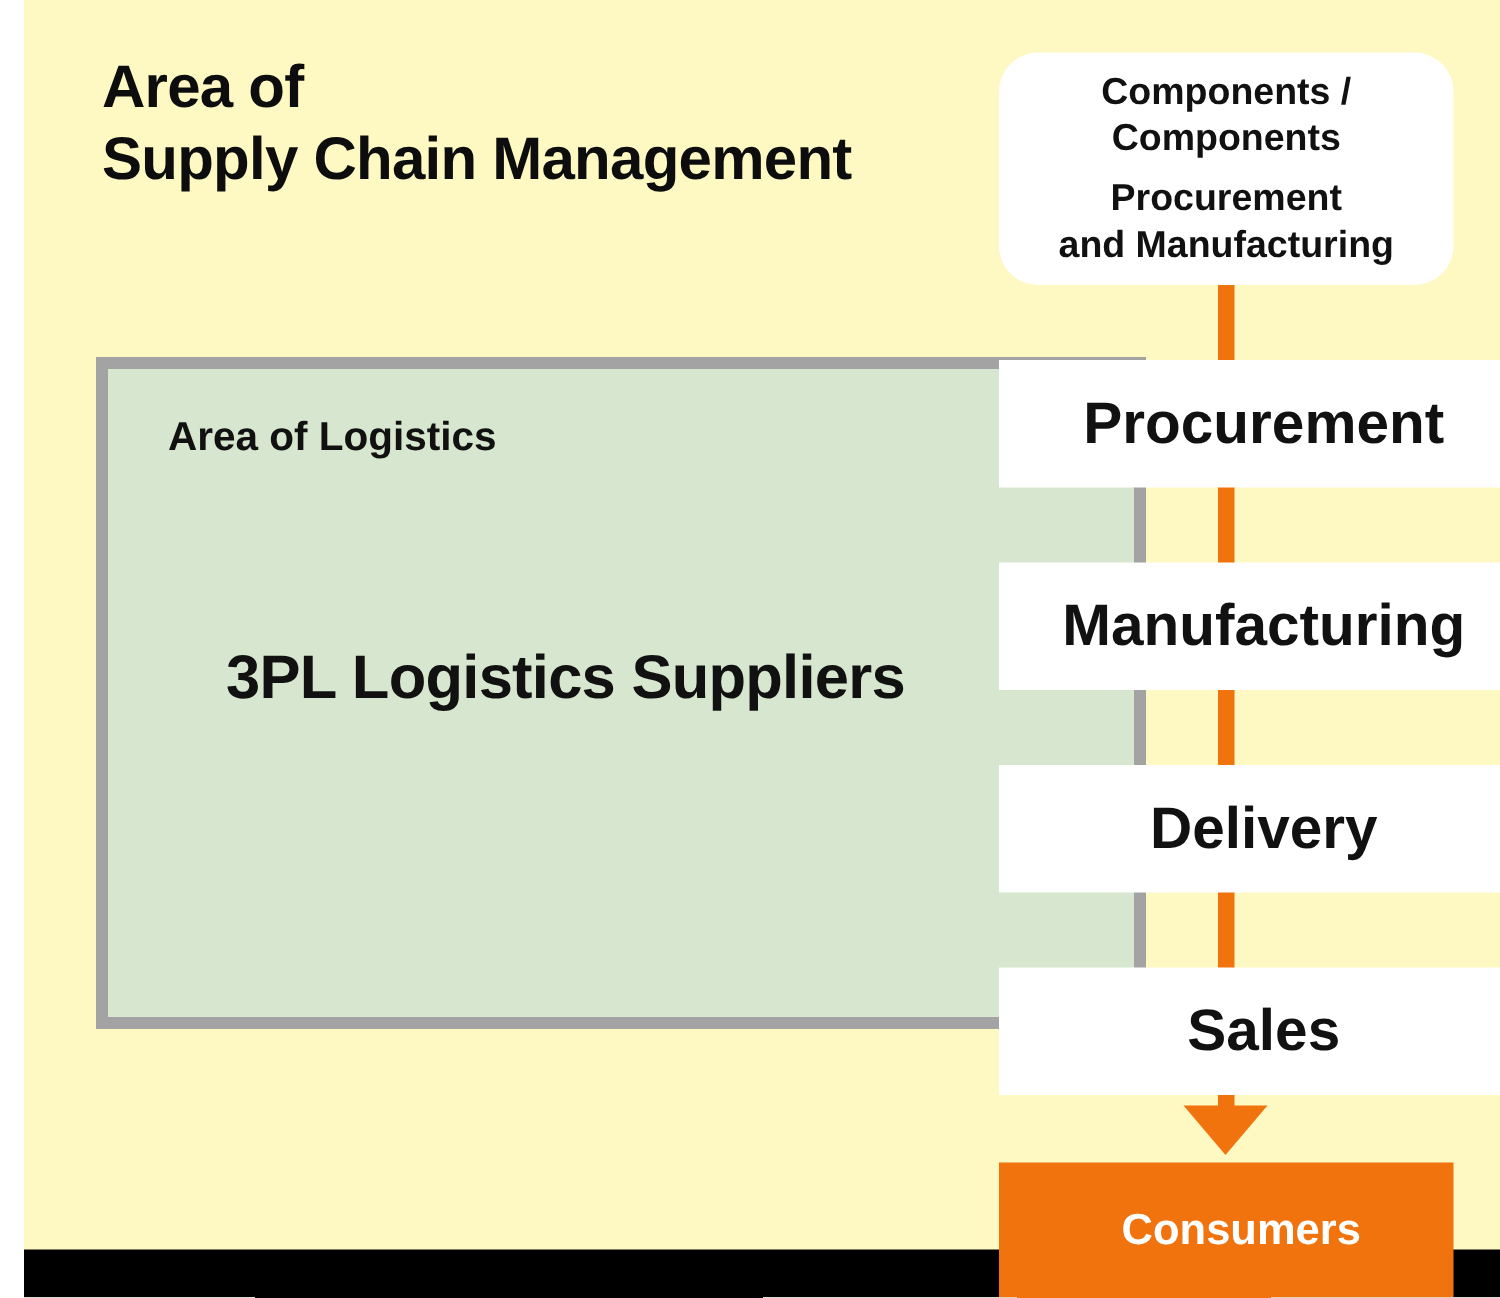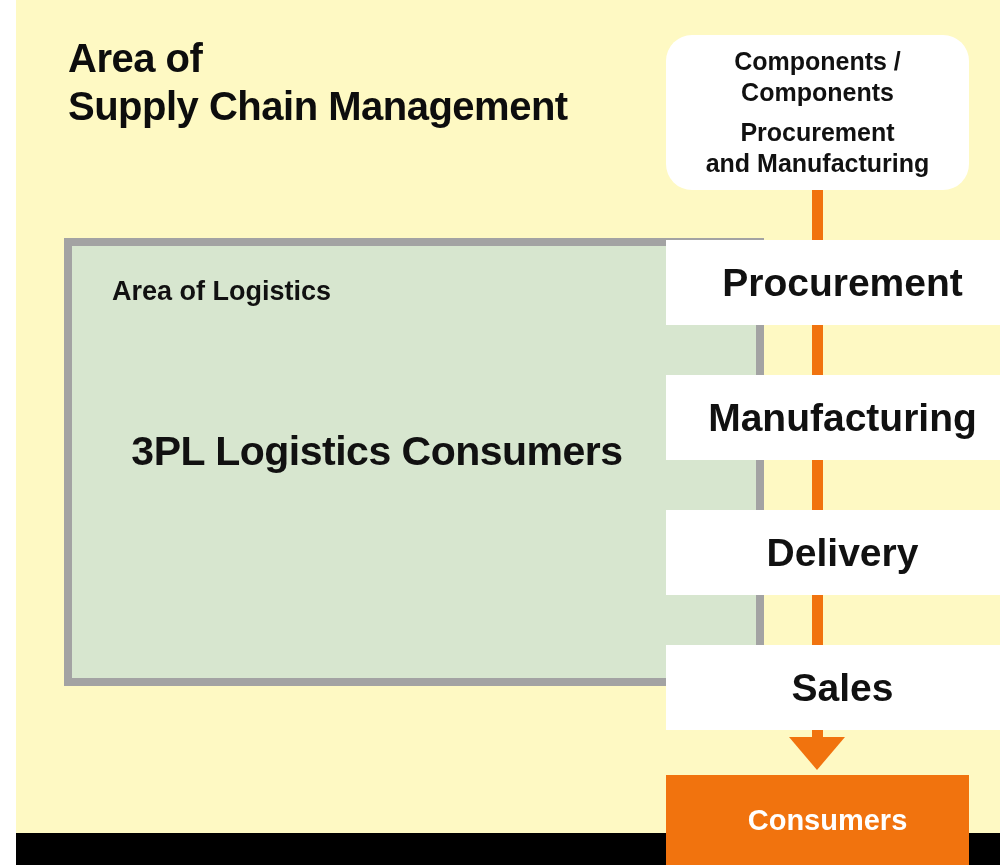--- a/index.html
+++ b/index.html
@@ -144,21 +144,21 @@
 
 <div class="canvas">
 
   <div class="title">
     <div>Area of</div>
     <div>Supply Chain Management</div>
   </div>
 
   <div class="green-box">
     <div class="area-label">Area of Logistics</div>
-    <div class="main-label">3PL Logistics Consumers</div>
+    <div class="main-label">3PL Logistics Suppliers</div>
   </div>
 
   <div class="flow-line"></div>
 
   <div class="fbox fbox--source">
     <div>Components /</div>
     <div>Components</div>
     <div class="para2">Procurement</div>
     <div>and Manufacturing</div>
   </div>

